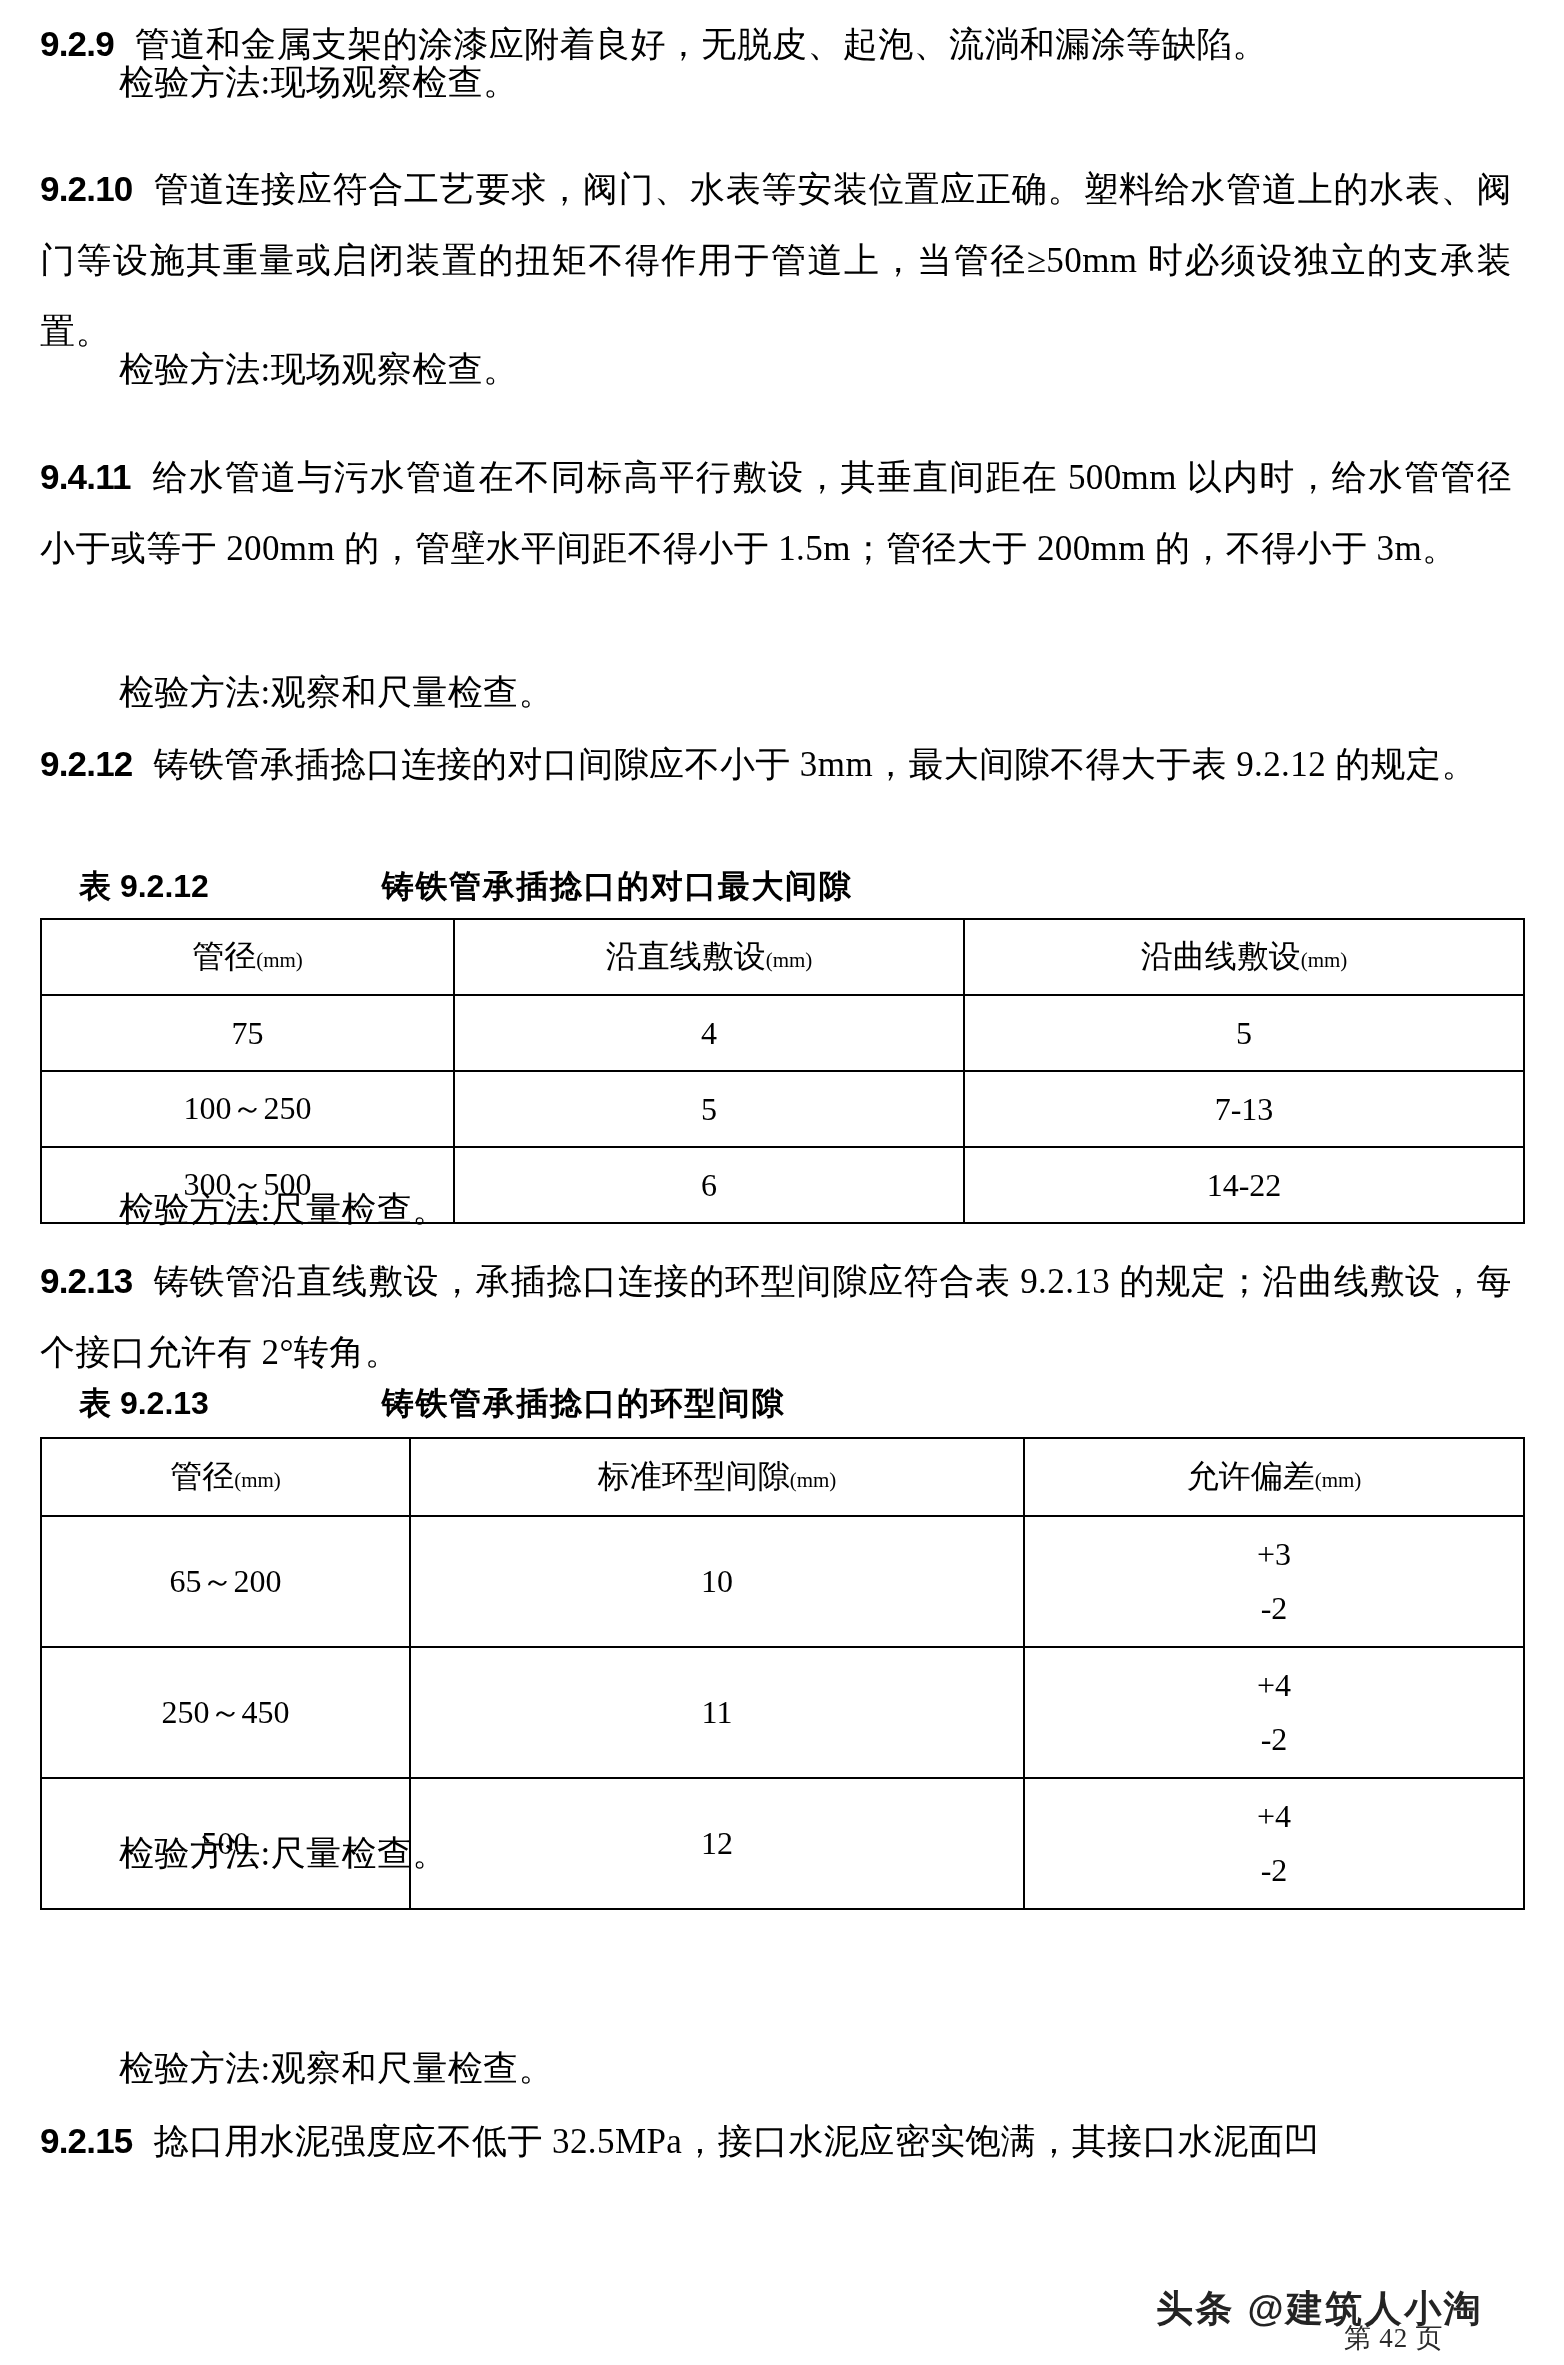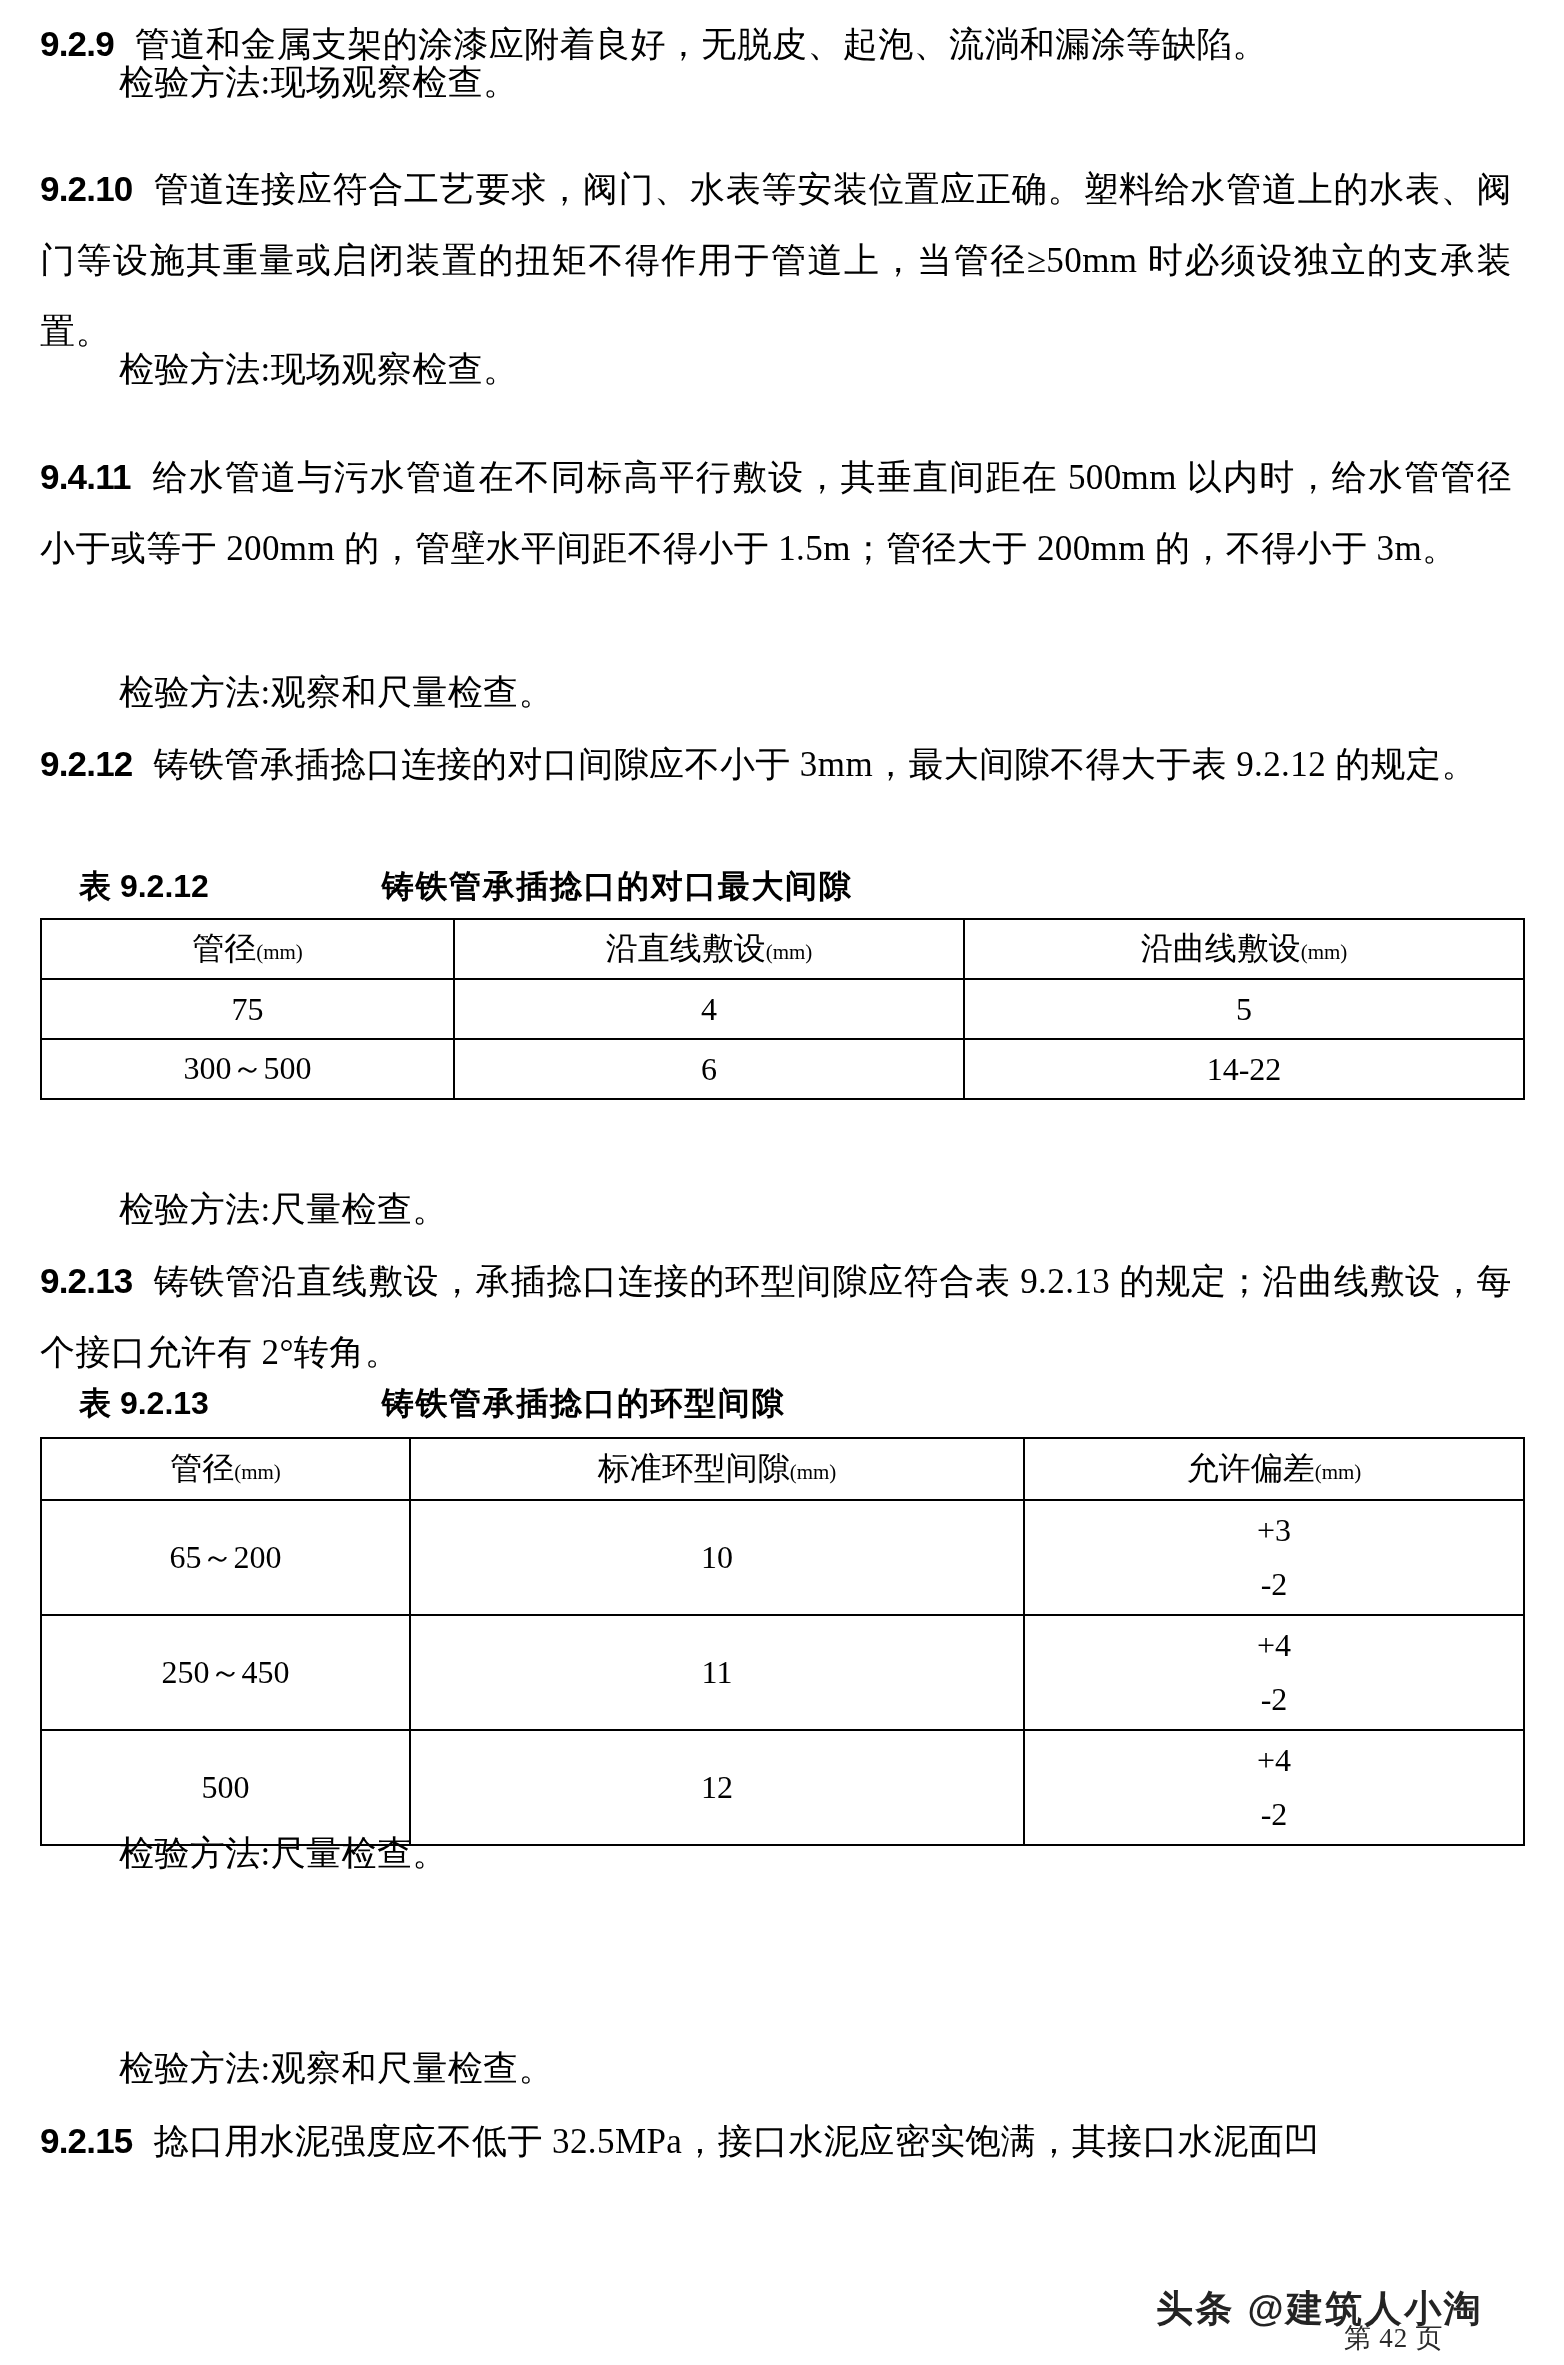--- a/index.html
+++ b/index.html
@@ -78,21 +78,21 @@
     border-collapse: collapse;
     table-layout: fixed;
     font-size: 32px;
   }
   table.doc-table td,
   table.doc-table th {
     border: 2.4px solid #000000;
     text-align: center;
     vertical-align: middle;
     font-weight: normal;
-    padding: 5px;
+    padding: 13px;
   }
   table.doc-table .hdr td {
     height: 50px;
     font-size: 32px;
   }
   table.doc-table .unit {
     font-size: 21px;
   }
 
   
@@ -179,20 +179,25 @@
         <td><span>管径</span><span class="unit">(mm)</span></td>
         <td><span>沿直线敷设</span><span class="unit">(mm)</span></td>
         <td><span>沿曲线敷设</span><span class="unit">(mm)</span></td>
       </tr>
       <tr>
         <td>75</td>
         <td>4</td>
         <td>5</td>
       </tr>
       <tr>
+        <td>100～250</td>
+        <td>5</td>
+        <td>7-13</td>
+      </tr>
+      <tr>
         <td>300～500</td>
         <td>6</td>
         <td>14-22</td>
       </tr>
     </tbody>
   </table>
 
   <div class="method" style="top:1174px;">检验方法:尺量检查。</div>
 
   <div class="clause" style="top:1245px;">

